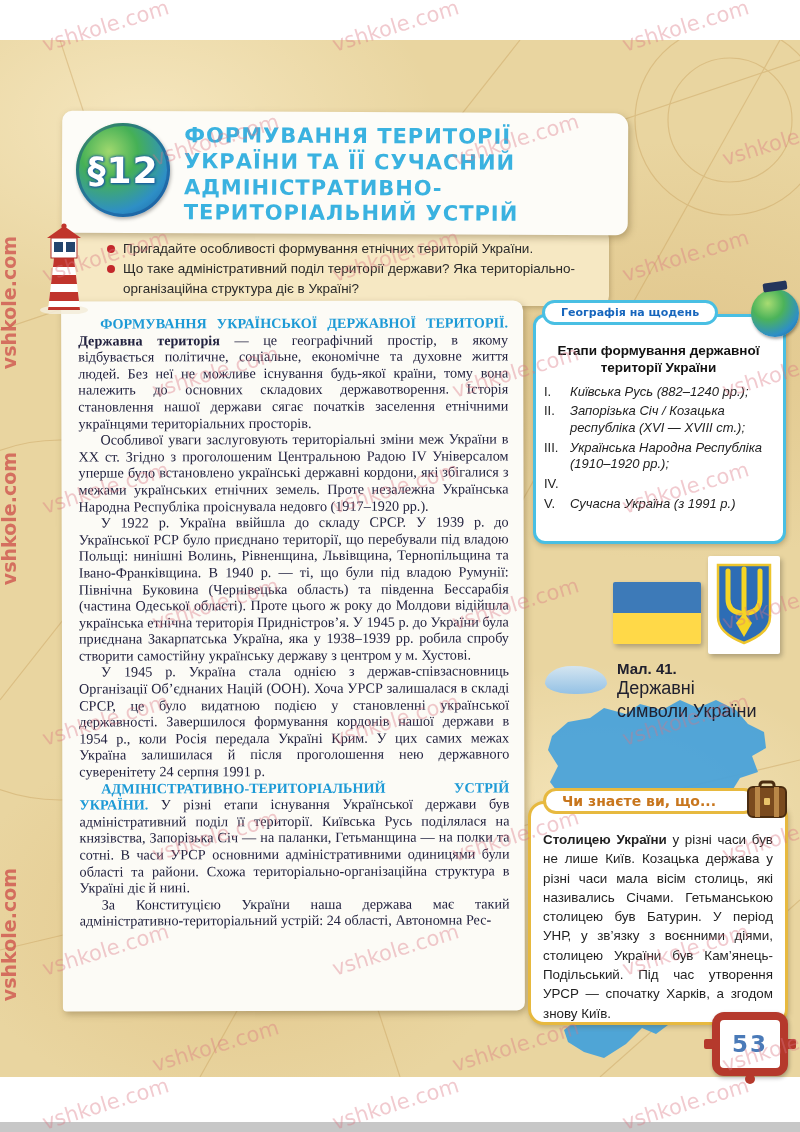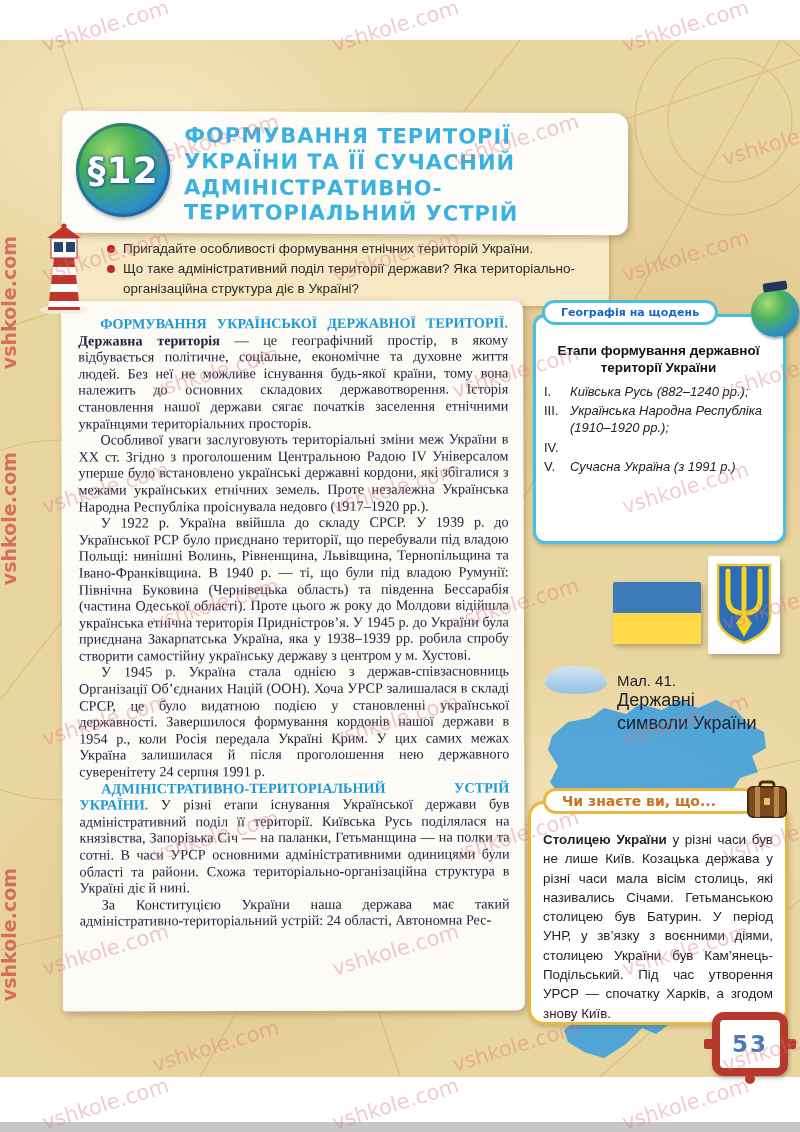--- a/index.html
+++ b/index.html
@@ -120,21 +120,21 @@
     display:flex;align-items:center;justify-content:center;
   }
   
   .fig-caption{position:absolute;left:545px;top:660px;width:235px;display:flex;z-index:2;}
   .caption-icon{
     flex:0 0 62px;height:28px;margin:6px 10px 0 0;
     background:linear-gradient(180deg,#d3e6f5,#8fc0e8);
     border-radius:45% 55% 50% 50% / 65% 65% 40% 40%;opacity:.95;
   }
   .caption-texts{font-family:"Liberation Sans",sans-serif;color:#20202e;width:140px;}
-  .caption-label{font-weight:normal;font-size:15px;margin-top:12px;}
+  .caption-label{font-weight:bold;font-size:15px;}
   .caption-text{font-size:18px;line-height:1.3;}
   
   .ua-map{position:absolute;left:538px;top:684px;z-index:1;}
   .crimea{position:absolute;left:556px;top:992px;z-index:1;}
   
   .know-box{
     position:absolute;left:528px;top:801px;width:254px;height:218px;background:#fff;
     border:3px solid var(--know-gold,#e7b93f);border-radius:16px;
     box-shadow:1px 2px 5px rgba(90,70,30,.30);z-index:3;
   }
@@ -232,20 +232,24 @@
   <div class="geo-pill">
     <span>Географія на щодень</span>
   </div>
   <div class="globe-small"></div>
   <div class="geo-body">
     <div class="geo-title">Етапи формування державної території України</div>
     <div>
         <div class="geo-item">
           <span class="geo-num">I.</span>
           <span class="geo-text">Київська Русь (882–1240 рр.);</span>
+        </div>
+        <div class="geo-item">
+          <span class="geo-num">II.</span>
+          <span class="geo-text">Запорізька Січ / Козацька республіка (XVI — XVIII ст.);</span>
         </div>
         <div class="geo-item">
           <span class="geo-num">III.</span>
           <span class="geo-text">Українська Народна Республіка (1910–1920 рр.);</span>
         </div>
         <div class="geo-item">
           <span class="geo-num">IV.</span>
         </div>
         <div class="geo-item">
           <span class="geo-num">V.</span>

